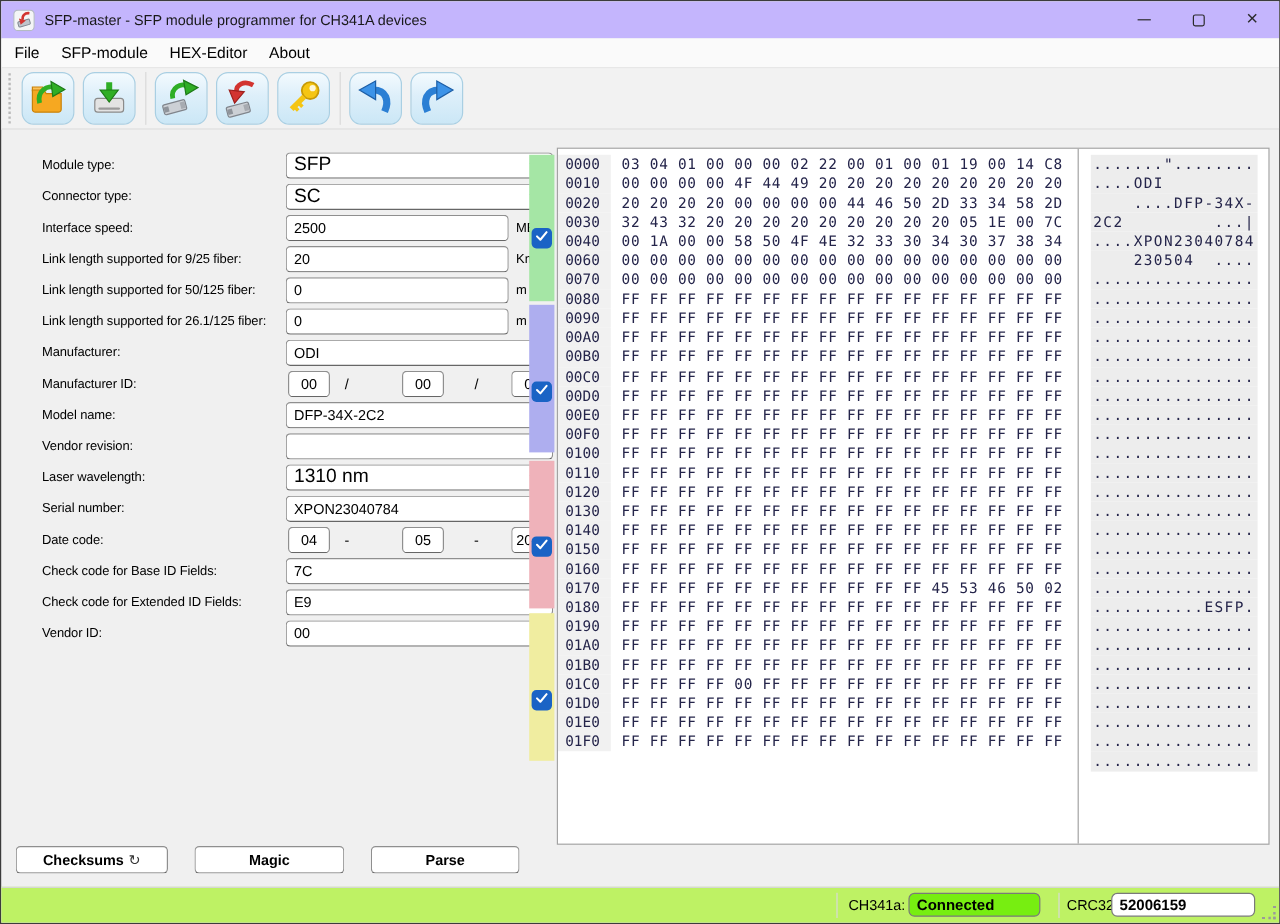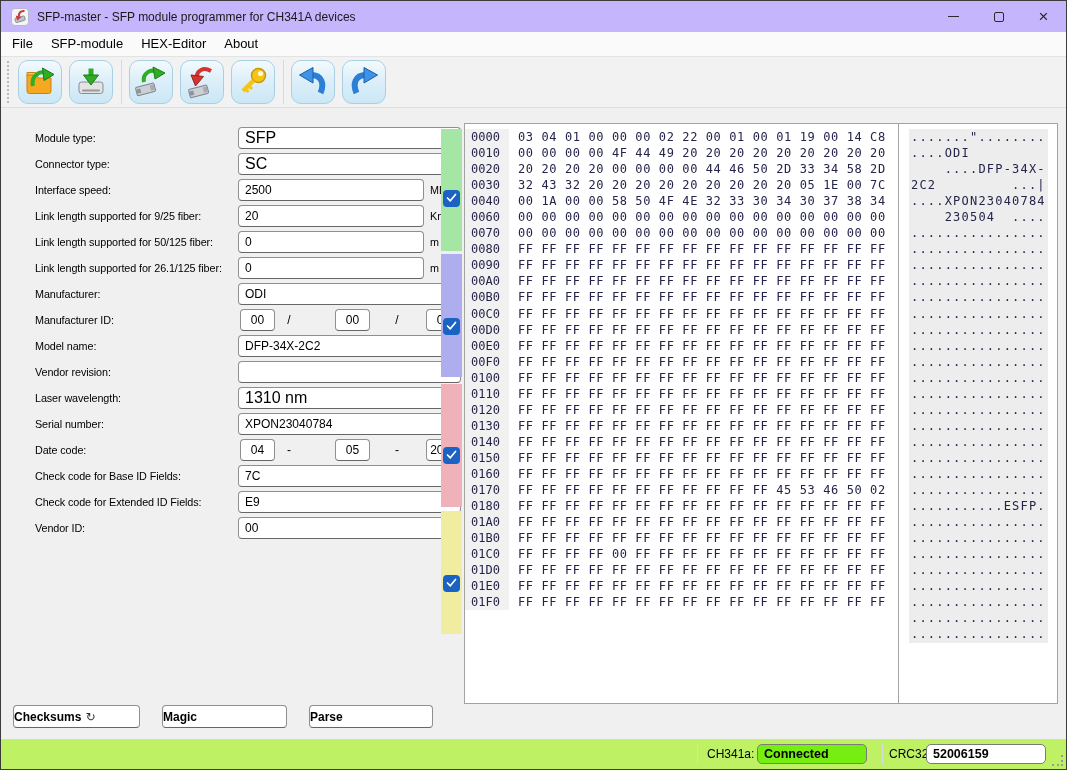--- a/index.html
+++ b/index.html
@@ -43,21 +43,21 @@
   .cb { position:absolute; left:442px; width:17px; height:17px; border-radius:4px; display:flex; align-items:center; justify-content:center; }
   
   #hexpanel { position:absolute; left:463px; top:122px; width:594px; height:581px; background:#fff; border:1px solid #a3a3a3; box-sizing:border-box; display:flex; font-family:"DejaVu Sans Mono",monospace; font-size:12px; color:#24244a; }
   #hexleft { width:434px; border-right:1px solid #a3a3a3; padding-top:5px; box-sizing:border-box; }
   .hxrow { height:16.06px; line-height:16.06px; white-space:pre; }
   .addr { display:inline-block; width:38px; padding-left:6px; background:#f1f1f1; margin-right:9px; }
   .bytes { letter-spacing:0.6px; }
   #hexright { flex:1; padding-top:5px; padding-left:10px; box-sizing:border-box; }
   .ascrow { height:16.06px; line-height:16.06px; white-space:pre; letter-spacing:1.2px; background:#ededed; width:139px; padding-left:2px; box-sizing:border-box; }
   
-  .act { position:absolute; top:704px; height:23px; background:#fff; border:1px solid #8f8f8f; border-bottom-color:#666; border-radius:4px; font:bold 12px "Liberation Sans",sans-serif; display:flex; align-items:center; box-sizing:border-box; gap:4px; }
+  .act { position:absolute; top:704px; height:23px; background:#fff; border:1px solid #8f8f8f; border-bottom-color:#666; border-radius:4px; font:bold 12px "Liberation Sans",sans-serif; display:flex; align-items:center; justify-content:center; box-sizing:border-box; gap:4px; }
   #btn-checksums { left:12px; width:127px; }
   #btn-magic { left:161px; width:125px; }
   #btn-parse { left:308px; width:124px; }
   .refresh-glyph { font-family:"DejaVu Sans",sans-serif; font-weight:normal; font-size:12px; color:#333; }
   
   #statusbar { position:absolute; left:0; right:0; bottom:0; height:29px; background:#bef264; border-top:1px solid #d6d6d6; font-size:12px; }
   .sb-sep { position:absolute; top:4px; bottom:4px; width:1px; background:#dadada; }
   .sb-label { position:absolute; top:0; line-height:28px; }
   .sb-box { position:absolute; top:4px; width:110px; height:20px; box-sizing:border-box; border:1px solid #7a7a7a; border-radius:5px; font-weight:bold; font-size:12.5px; line-height:18px; padding-left:6px; }
   #crcbox { background:#fff; width:120px; }
@@ -316,20 +316,21 @@
         <div class="hxrow"><span class="addr">00F0</span><span class="bytes">FF FF FF FF FF FF FF FF FF FF FF FF FF FF FF FF</span></div>
         <div class="hxrow"><span class="addr">0100</span><span class="bytes">FF FF FF FF FF FF FF FF FF FF FF FF FF FF FF FF</span></div>
         <div class="hxrow"><span class="addr">0110</span><span class="bytes">FF FF FF FF FF FF FF FF FF FF FF FF FF FF FF FF</span></div>
         <div class="hxrow"><span class="addr">0120</span><span class="bytes">FF FF FF FF FF FF FF FF FF FF FF FF FF FF FF FF</span></div>
         <div class="hxrow"><span class="addr">0130</span><span class="bytes">FF FF FF FF FF FF FF FF FF FF FF FF FF FF FF FF</span></div>
         <div class="hxrow"><span class="addr">0140</span><span class="bytes">FF FF FF FF FF FF FF FF FF FF FF FF FF FF FF FF</span></div>
         <div class="hxrow"><span class="addr">0150</span><span class="bytes">FF FF FF FF FF FF FF FF FF FF FF FF FF FF FF FF</span></div>
         <div class="hxrow"><span class="addr">0160</span><span class="bytes">FF FF FF FF FF FF FF FF FF FF FF FF FF FF FF FF</span></div>
         <div class="hxrow"><span class="addr">0170</span><span class="bytes">FF FF FF FF FF FF FF FF FF FF FF 45 53 46 50 02</span></div>
         <div class="hxrow"><span class="addr">0180</span><span class="bytes">FF FF FF FF FF FF FF FF FF FF FF FF FF FF FF FF</span></div>
+        <div class="hxrow"><span class="addr">0190</span><span class="bytes">FF FF FF FF FF FF FF FF FF FF FF FF FF FF FF FF</span></div>
         <div class="hxrow"><span class="addr">01A0</span><span class="bytes">FF FF FF FF FF FF FF FF FF FF FF FF FF FF FF FF</span></div>
         <div class="hxrow"><span class="addr">01B0</span><span class="bytes">FF FF FF FF FF FF FF FF FF FF FF FF FF FF FF FF</span></div>
         <div class="hxrow"><span class="addr">01C0</span><span class="bytes">FF FF FF FF 00 FF FF FF FF FF FF FF FF FF FF FF</span></div>
         <div class="hxrow"><span class="addr">01D0</span><span class="bytes">FF FF FF FF FF FF FF FF FF FF FF FF FF FF FF FF</span></div>
         <div class="hxrow"><span class="addr">01E0</span><span class="bytes">FF FF FF FF FF FF FF FF FF FF FF FF FF FF FF FF</span></div>
         <div class="hxrow"><span class="addr">01F0</span><span class="bytes">FF FF FF FF FF FF FF FF FF FF FF FF FF FF FF FF</span></div>
       </div>
     <div id="hexright">
         <div class="ascrow">......."........</div>
         <div class="ascrow">....ODI         </div>

